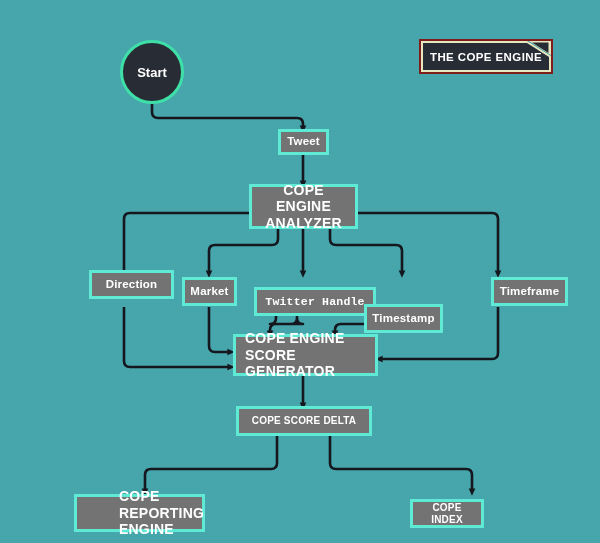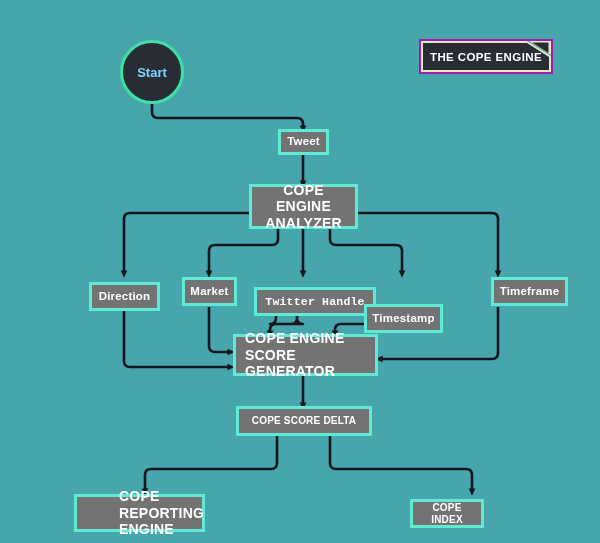--- a/index.html
+++ b/index.html
@@ -48,35 +48,35 @@
   .node.left-align { justify-content: flex-start; text-align: left; }
   .node.left-align span { padding-left: 9px; }
 
   
   .start-circle {
     position: absolute;
     box-sizing: border-box;
     background: #282c35;
     border: 3px solid #3fe0a8;
     border-radius: 50%;
-    color: #7dd3fc;
+    color: #ffffff;
     display: flex;
     align-items: center;
     justify-content: center;
     font-weight: bold;
     font-size: 13px;
     z-index: 3;
   }
 
   
   .title-badge {
     position: absolute;
     left: 419px; top: 39px;
     width: 134px; height: 35px;
-    background: #a21caf;
+    background: #7f1d1d;
     padding: 2px;
     box-sizing: border-box;
     z-index: 4;
   }
   .title-inner {
     position: relative;
     width: 100%; height: 100%;
     background: #e8e8c0;
     padding: 2px;
     box-sizing: border-box;
@@ -169,21 +169,21 @@
 
   <div class="node node-sm" style="left:278px; top:129px; width:51px; height:26px;">
     <span>Tweet</span>
   </div>
 
   <div class="node node-multi" style="left:249px; top:184px; width:109px; height:45px; flex-direction:column; justify-content:center;">
     <span>COPE ENGINE</span>
     <span>ANALYZER</span>
   </div>
 
-  <div class="node node-sm" style="left:89px; top:282px; width:71px; height:29px;">
+  <div class="node node-sm" style="left:89px; top:270px; width:85px; height:29px;">
     <span>Direction</span>
   </div>
 
   <div class="node node-sm" style="left:182px; top:277px; width:55px; height:29px;">
     <span>Market</span>
   </div>
 
   <div class="node node-sm" style="left:254px; top:287px; width:122px; height:29px;font-family:Liberation Mono, monospace;">
     <span>Twitter Handle</span>
   </div>

